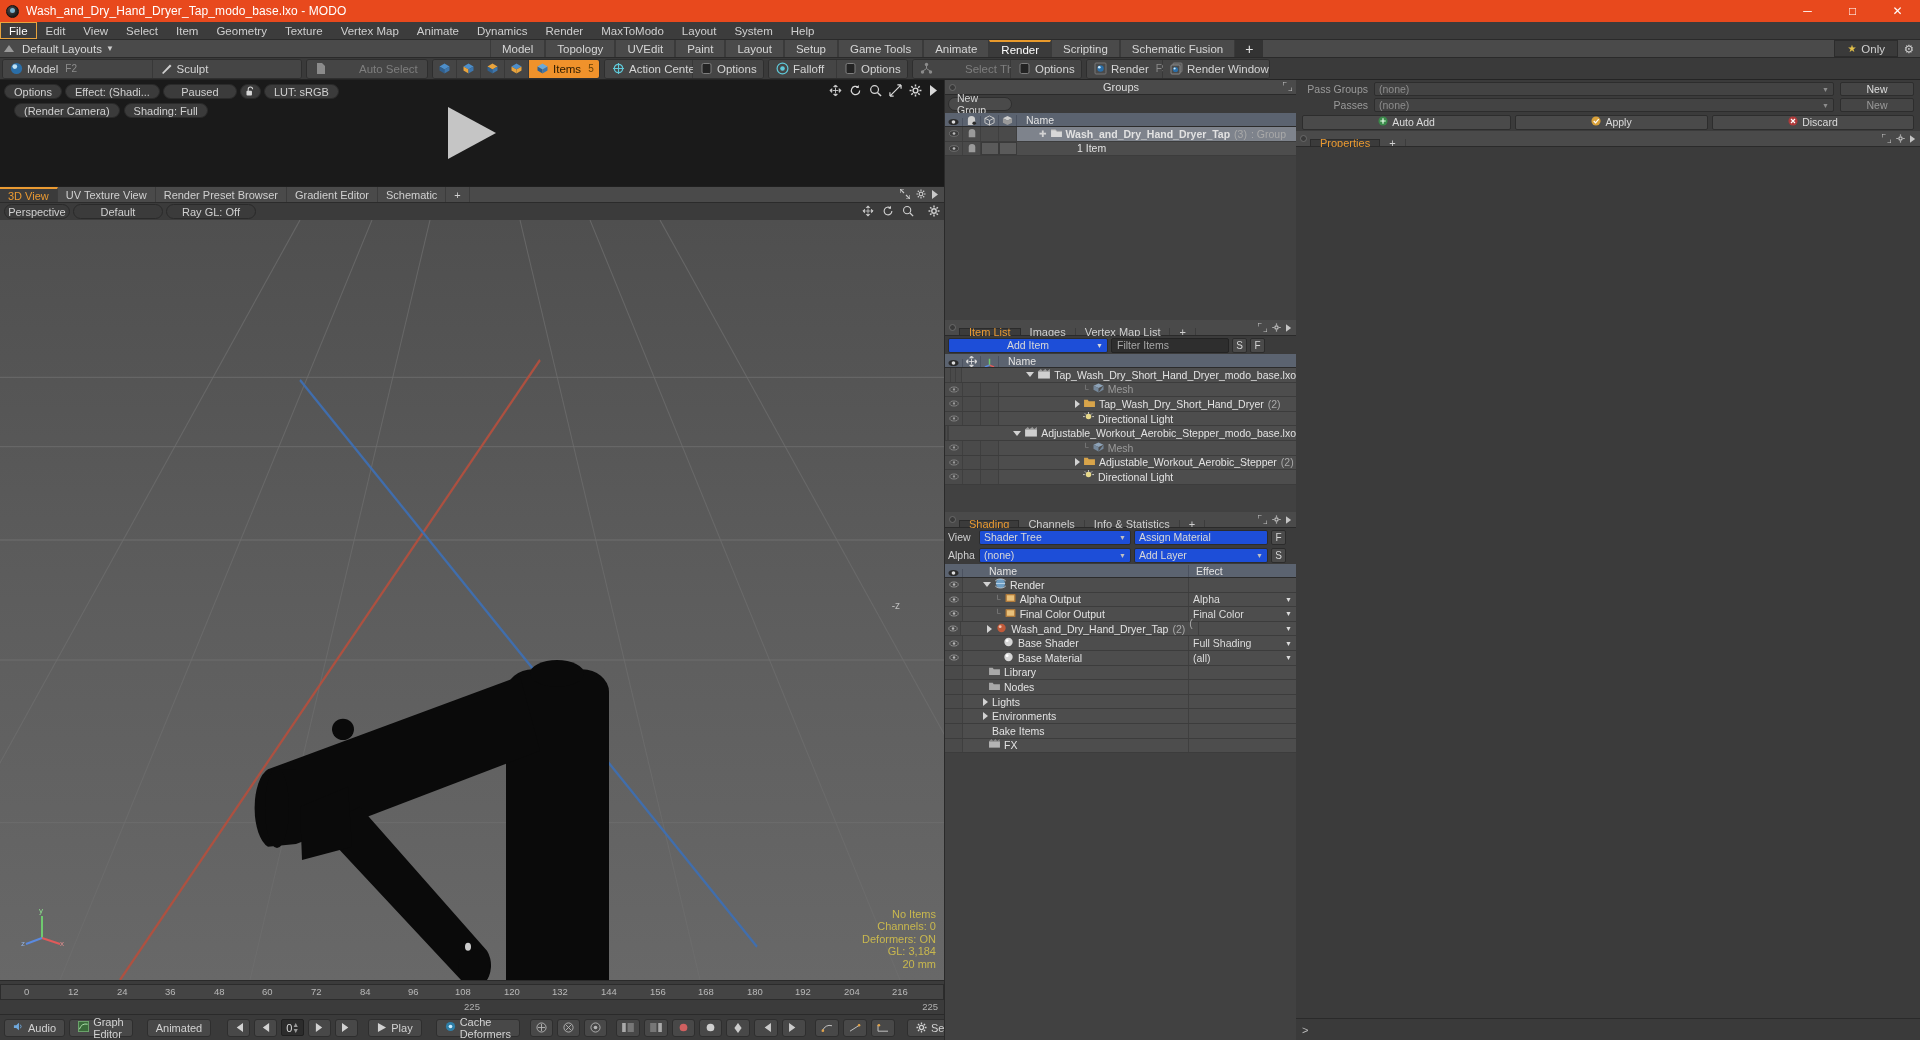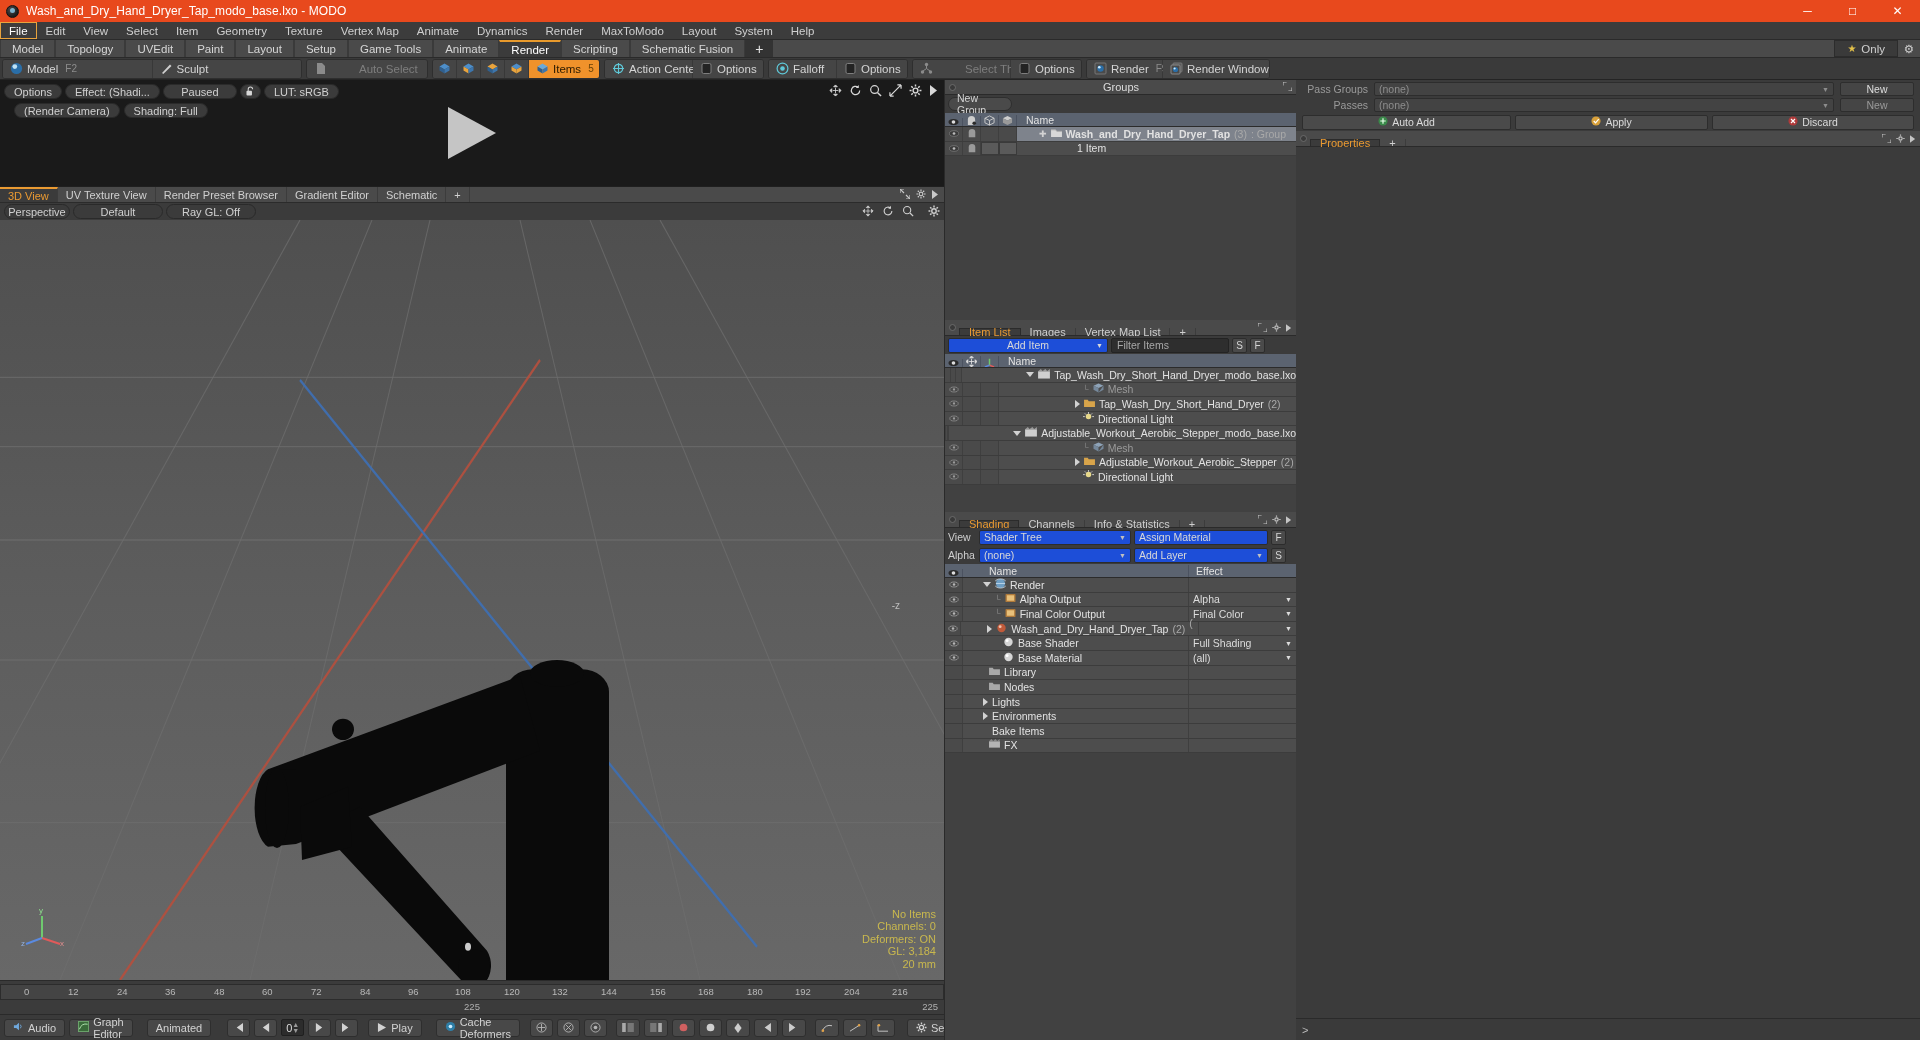--- a/index.html
+++ b/index.html
@@ -242,20 +242,25 @@
     <div class="mi">Animate</div>
     <div class="mi">Dynamics</div>
     <div class="mi">Render</div>
     <div class="mi">MaxToModo</div>
     <div class="mi">Layout</div>
     <div class="mi">System</div>
     <div class="mi">Help</div>
   </div>
 
   <div class="layoutrow">
+    <div class="leftpart">
+      <div class="arrow-up"></div>
+      <div class="dl">Default Layouts</div>
+      <span style="margin-left:4px;font-size:8px;color:#ccc;">▼</span>
+    </div>
     <div class="tabs">
       <div class="tb">Model</div>
       <div class="tb">Topology</div>
       <div class="tb">UVEdit</div>
       <div class="tb">Paint</div>
       <div class="tb">Layout</div>
       <div class="tb">Setup</div>
       <div class="tb">Game Tools</div>
       <div class="tb">Animate</div>
       <div class="tb sel">Render</div>

